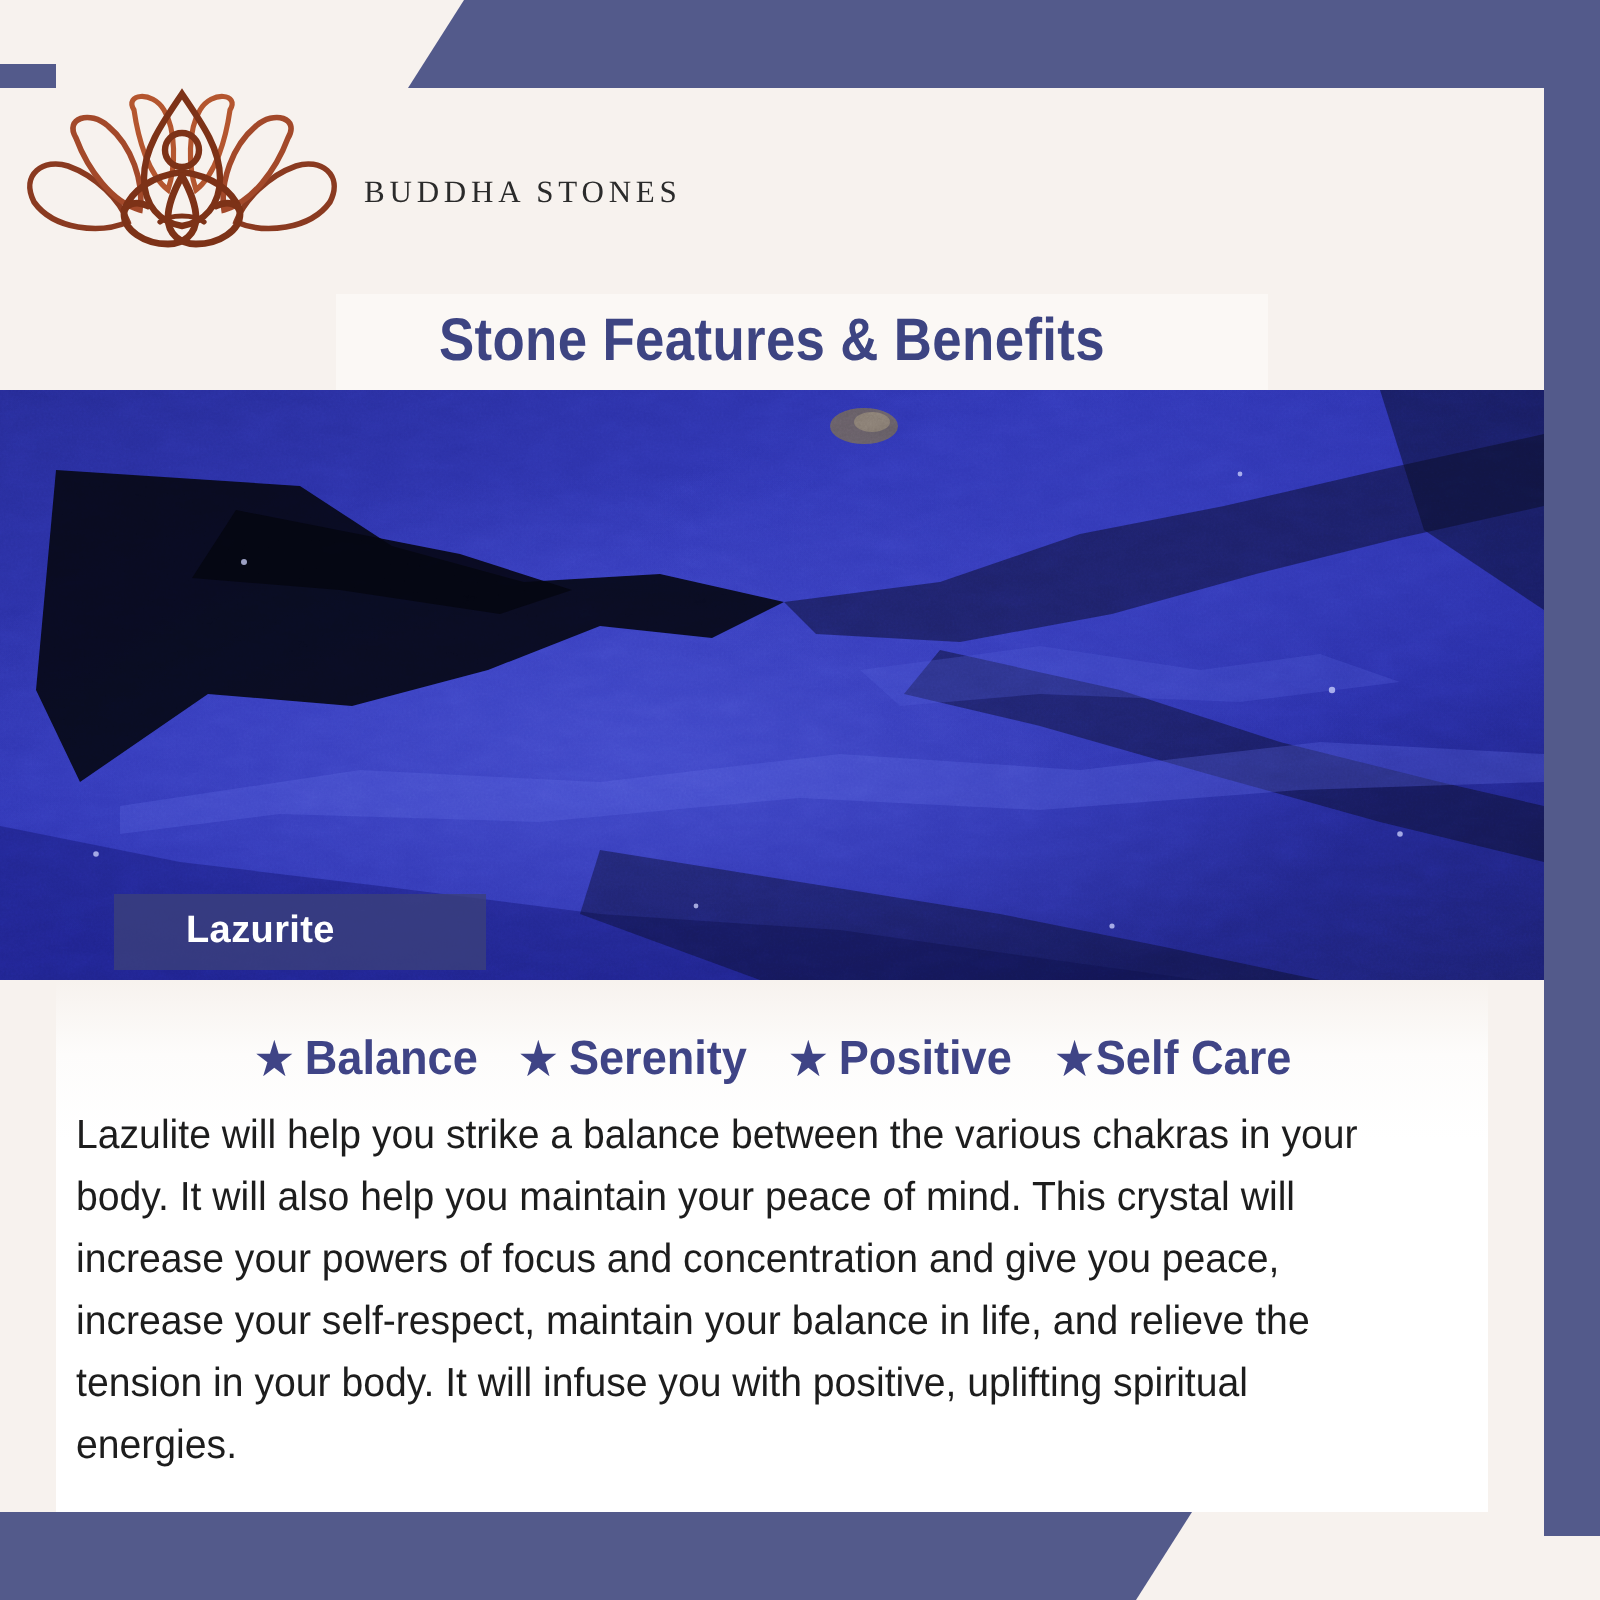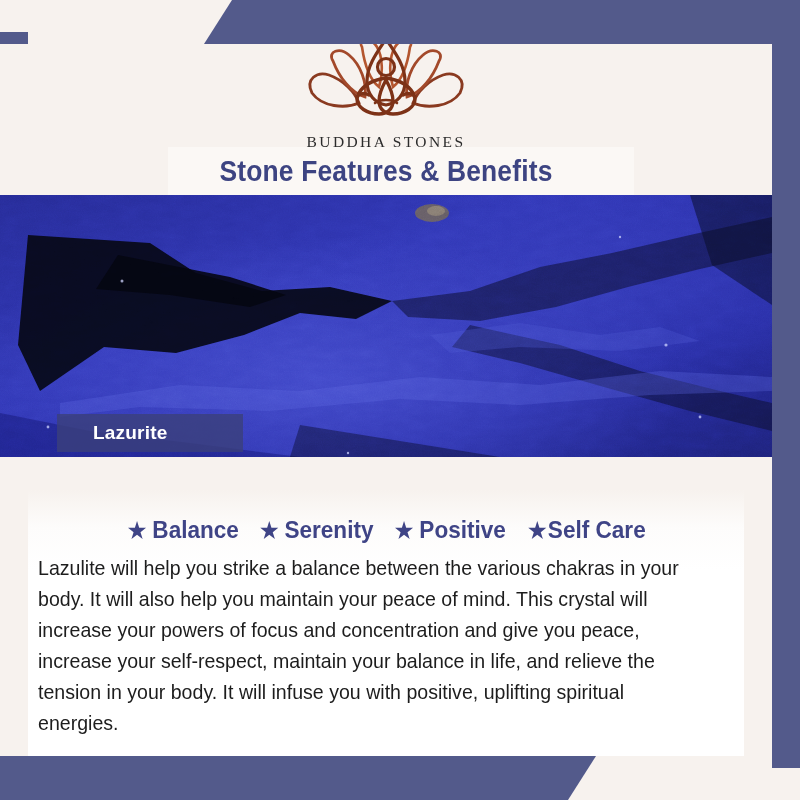--- a/index.html
+++ b/index.html
@@ -30,21 +30,21 @@
 
   
   .page{
     position:absolute;left:0;top:44px;width:772px;height:712px;
     background:#f7f2ee;overflow:hidden;
   }
 
   
   .logo-wrap{
     position:absolute;left:0;top:0;width:772px;height:103px;
-    display:flex;flex-direction:column;align-items:center;justify-content:flex-start;
+    display:flex;flex-direction:row;align-items:center;justify-content:flex-start;
   }
   .logo-mark{margin-top:-9px;}
   .logo-word{
     margin-top:2px;
     font-family:"Liberation Serif","DejaVu Serif",serif;
     font-size:15.5px;letter-spacing:2.4px;color:#2b2b2b;font-weight:400;
   }
 
   
   .title-band{
@@ -54,21 +54,21 @@
   .title-text{
     position:absolute;left:0;top:103px;width:772px;height:48px;
     display:flex;align-items:center;justify-content:center;
     font-family:"Liberation Sans","DejaVu Sans",sans-serif;
     font-weight:bold;font-size:30px;color:#3d4482;
     transform:scaleX(.88);letter-spacing:.2px;
   }
 
   
   .photo{
-    position:absolute;left:0;top:151px;width:772px;height:262px;
+    position:absolute;left:0;top:151px;width:772px;height:295px;
     overflow:hidden;background:#2a2f86;
   }
   .photo svg{display:block;width:772px;height:295px;}
 
   .stone-label{
     position:absolute;left:57px;bottom:5px;width:186px;height:38px;
     background:rgba(59,64,122,.80);
     display:flex;align-items:center;
   }
   .stone-label span{

